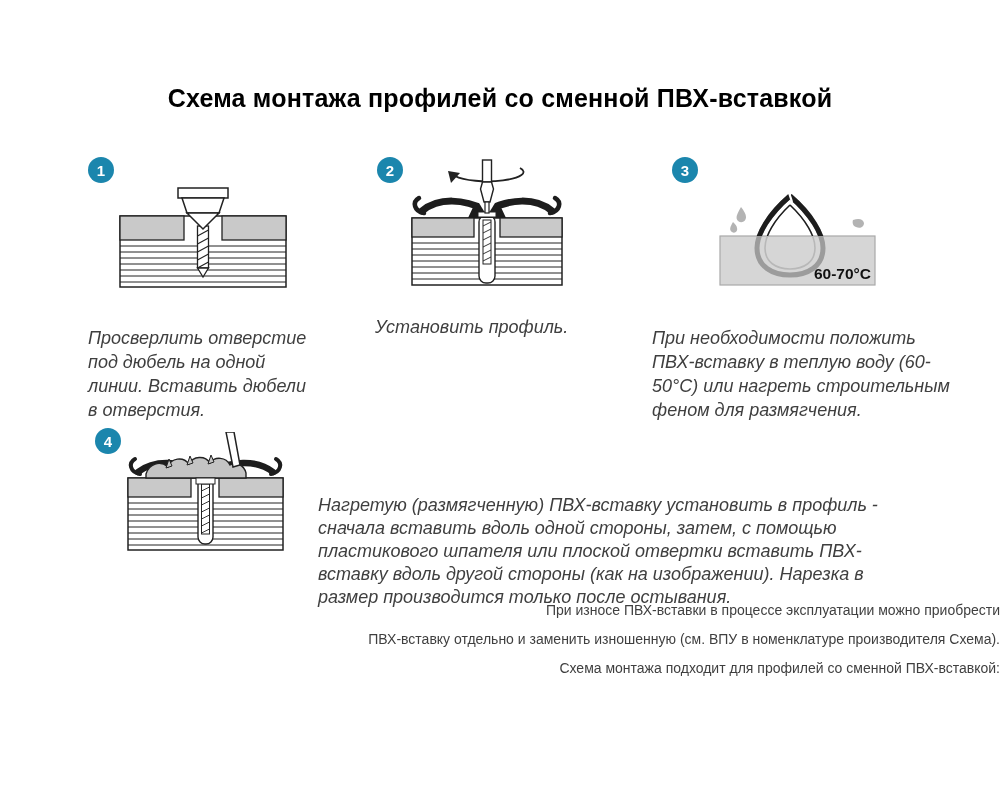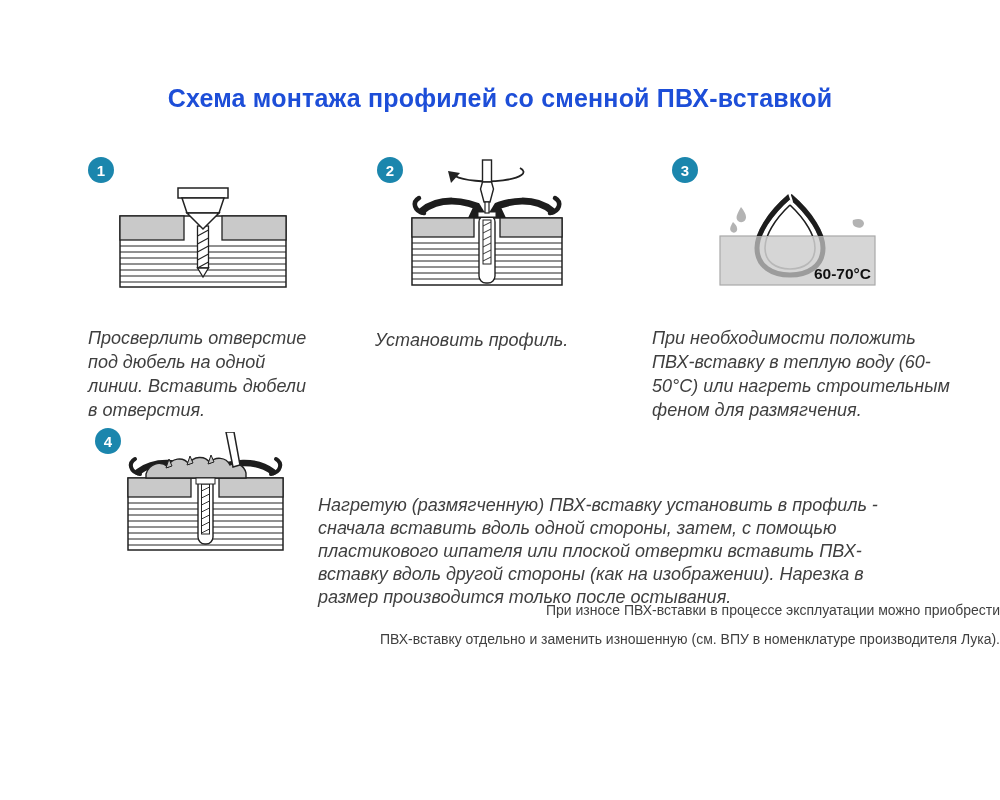--- a/index.html
+++ b/index.html
@@ -2,21 +2,21 @@
 <html><head>
 <meta charset="utf-8">
 <style>
   html,body{margin:0;padding:0;background:#fff;}
   .page{
     position:relative;width:1000px;height:800px;background:#ffffff;
     font-family:"Liberation Sans",sans-serif;color:#3f3f3f;overflow:hidden;
   }
   .title{
     position:absolute;top:84px;left:0;width:1000px;text-align:center;
-    font-size:25px;font-weight:bold;color:#1d4ed8;letter-spacing:.2px;
+    font-size:25px;font-weight:bold;color:#000000;letter-spacing:.2px;
   }
   .step-number{
     position:absolute;width:26px;height:26px;border-radius:50%;
     background:#1b86ad;color:#fff;font-size:15px;font-weight:bold;
     display:flex;align-items:center;justify-content:center;line-height:1;
   }
   .illu{position:absolute;}
   .caption{
     position:absolute;font-size:18px;line-height:24px;color:#3f3f3f;font-style:italic;
   }
@@ -27,21 +27,21 @@
   svg text{font-family:"Liberation Sans",sans-serif;}
   #num1{left:88px;top:157px;}
   #num2{left:377px;top:157px;}
   #num3{left:672px;top:157px;}
   #num4{left:95px;top:428px;}
   #illu1{left:115px;top:184px;}
   #illu2{left:398px;top:158px;}
   #illu3{left:705px;top:178px;}
   #illu4{left:116px;top:432px;}
   #cap1{left:88px;top:326px;width:224px;}
-  #cap2{left:375px;top:328px;width:230px;}
+  #cap2{left:375px;top:315px;width:230px;}
   #cap3{left:652px;top:326px;width:298px;}
   #cap4{left:318px;top:494px;width:606px;line-height:23px;}
 </style>
 </head>
 <body>
 
 <div class="page">
 
   <div class="title">Схема монтажа профилей со сменной ПВХ-вставкой</div>
 
@@ -132,16 +132,17 @@
       <polygon points="71,33 74,24 77,31" fill="#c4c4c4" stroke="#222" stroke-width="1"></polygon>
       <polygon points="92,32 95,23 98,30" fill="#c4c4c4" stroke="#222" stroke-width="1"></polygon>
       <rect x="80" y="46" width="19" height="6" fill="#fff" stroke="#222" stroke-width="1"></rect>
       <polygon points="110,0 118,0 124,33 117,35" fill="#fff" stroke="#222" stroke-width="1.5"></polygon>
     </svg>
     <div class="caption" id="cap4">Нагретую (размягченную) ПВХ-вставку установить в профиль - сначала вставить вдоль одной стороны, затем, с помощью пластикового шпателя или плоской отвертки вставить ПВХ-вставку вдоль другой стороны (как на изображении). Нарезка в размер производится только после остывания.</div>
   </section>
 
   <div class="footer">
     <div>При износе ПВХ-вставки в процессе эксплуатации можно приобрести</div>
-    <div>ПВХ-вставку отдельно и заменить изношенную (см. ВПУ в номенклатуре производителя Лука).</div>
+    <div>ПВХ-вставку отдельно и заменить изношенную (см. ВПУ в номенклатуре производителя Схема).</div>
+    <div>Схема монтажа подходит для профилей со сменной ПВХ-вставкой:</div>
   </div>
 
 </div>
 
 </body></html>

